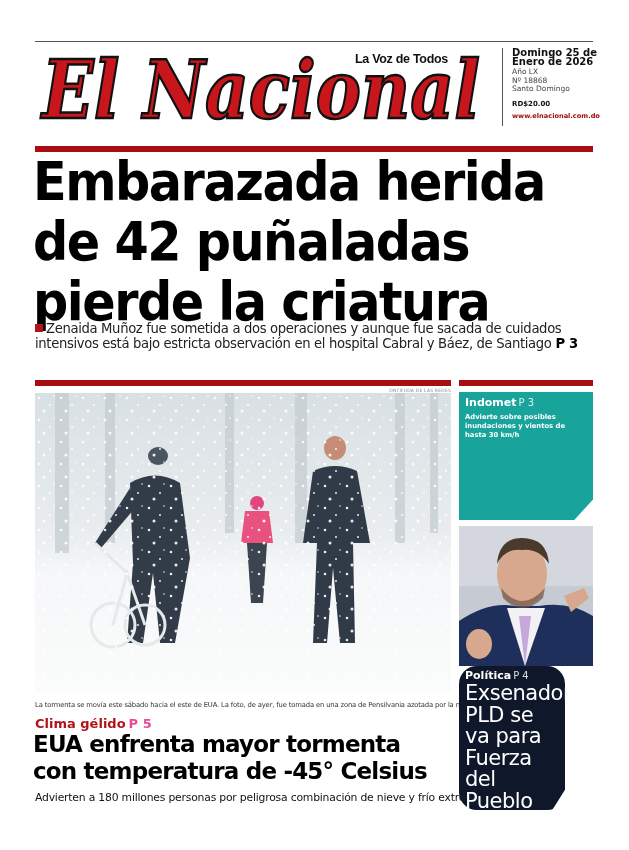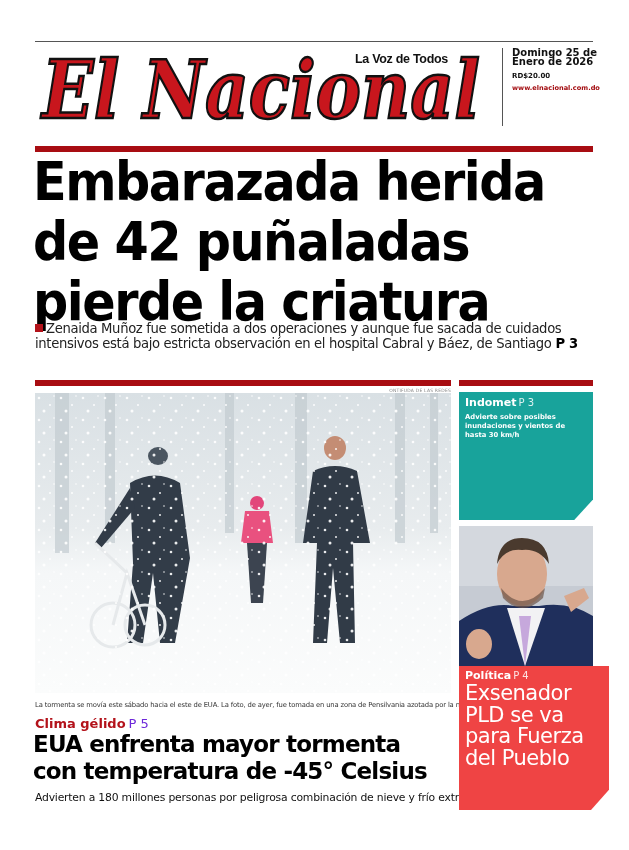--- a/index.html
+++ b/index.html
@@ -32,54 +32,59 @@
 
   .credit { position:absolute; left:300px; top:388px; width:151px; text-align:right; font-size:4.5px; color:#888; letter-spacing:0.2px; }
 
   
   .photo { position:absolute; left:35px; top:393px; width:416px; height:300px; overflow:hidden; background:#e9eef1; }
   .photo svg { width:100%; height:100%; display:block; }
 
   .caption { position:absolute; left:35px; top:701px; width:420px; font-size:6.8px; color:#333; letter-spacing:-0.15px; white-space:nowrap; }
 
   .kicker { position:absolute; left:35px; top:716px; font-weight:bold; font-size:13px; color:#b3121a; }
-  .kicker .pg { font-weight:normal; color:#6d28d9; margin-left:3px;margin-top:35px; }
+  .kicker .pg { font-weight:bold; color:#ec4899; margin-left:3px;margin-top:35px; }
 
   .story2 { position:absolute; left:33px; top:731px; width:440px; font-weight:bold; font-size:23px; line-height:27px; letter-spacing:-0.8px; color:#000; }
   .story2-deck { position:absolute; left:35px; top:791px; width:430px; font-size:10.8px; color:#111; letter-spacing:-0.2px; white-space:nowrap; }
 
   
   .teal { position:absolute; left:459px; top:392px; width:134px; height:128px; background:#18a39b; clip-path:polygon(0 0,100% 0,100% 84%,86% 100%,0 100%); padding:4px 6px; color:#fff; }
   .box-kicker { font-weight:bold; font-size:11px; }
   .box-kicker .pg { font-weight:normal; opacity:0.85; margin-left:2px; font-size:10px; }
   .box-title { font-size:18px; line-height:19.5px; letter-spacing:-0.5px; margin-top:1px; }
   .box-deck { font-weight:bold; font-size:6.8px; line-height:9px; margin-top:4px; }
 
   .portrait { position:absolute; left:459px; top:526px; width:134px; height:140px; overflow:hidden; background:#c9cdd4; }
   .portrait svg { width:100%; height:100%; display:block; }
 
-  .green { position:absolute; left:459px; top:666px; width:150px; height:144px; background:#ef4444; clip-path:polygon(0 0,100% 0,100% 86%,88% 100%,0 100%); padding:3px 6px; color:#fff; }
+  .green { position:absolute; left:459px; top:666px; width:106px; height:144px; background:#0f172a; clip-path:polygon(0 0,100% 0,100% 86%,88% 100%,0 100%); padding:3px 6px; color:#fff;border-radius:18px; }
   .green .box-title { font-size:21px; line-height:21.5px; }
 </style>
 </head>
 <body>
 
 <div class="top-rule"></div>
 
 <div class="logo">
   <svg viewBox="0 0 448 82" preserveAspectRatio="none">
     <text x="4" y="72" font-family="DejaVu Serif, serif" font-weight="bold" font-style="italic" font-size="80" fill="#c8161d" stroke="#111" stroke-width="2.5" textLength="438" lengthAdjust="spacingAndGlyphs">El Nacional</text>
   </svg>
 </div>
 <div class="tagline">La Voz de Todos</div>
 
 <div class="meta">
   <div class="date">
     <div>Domingo 25 de</div>
     <div>Enero de 2026</div>
+  </div>
+  <div class="info">
+    <div>Año LX</div>
+    <div>Nº 18868</div>
+    <div>Santo Domingo</div>
   </div>
   <div class="price">RD$20.00</div>
   <div class="url">www.elnacional.com.do</div>
 </div>
 
 <div class="red-bar bar-main"></div>
 
 <div class="headline">
   <div>Embarazada herida</div>
   <div>de 42 puñaladas</div>

